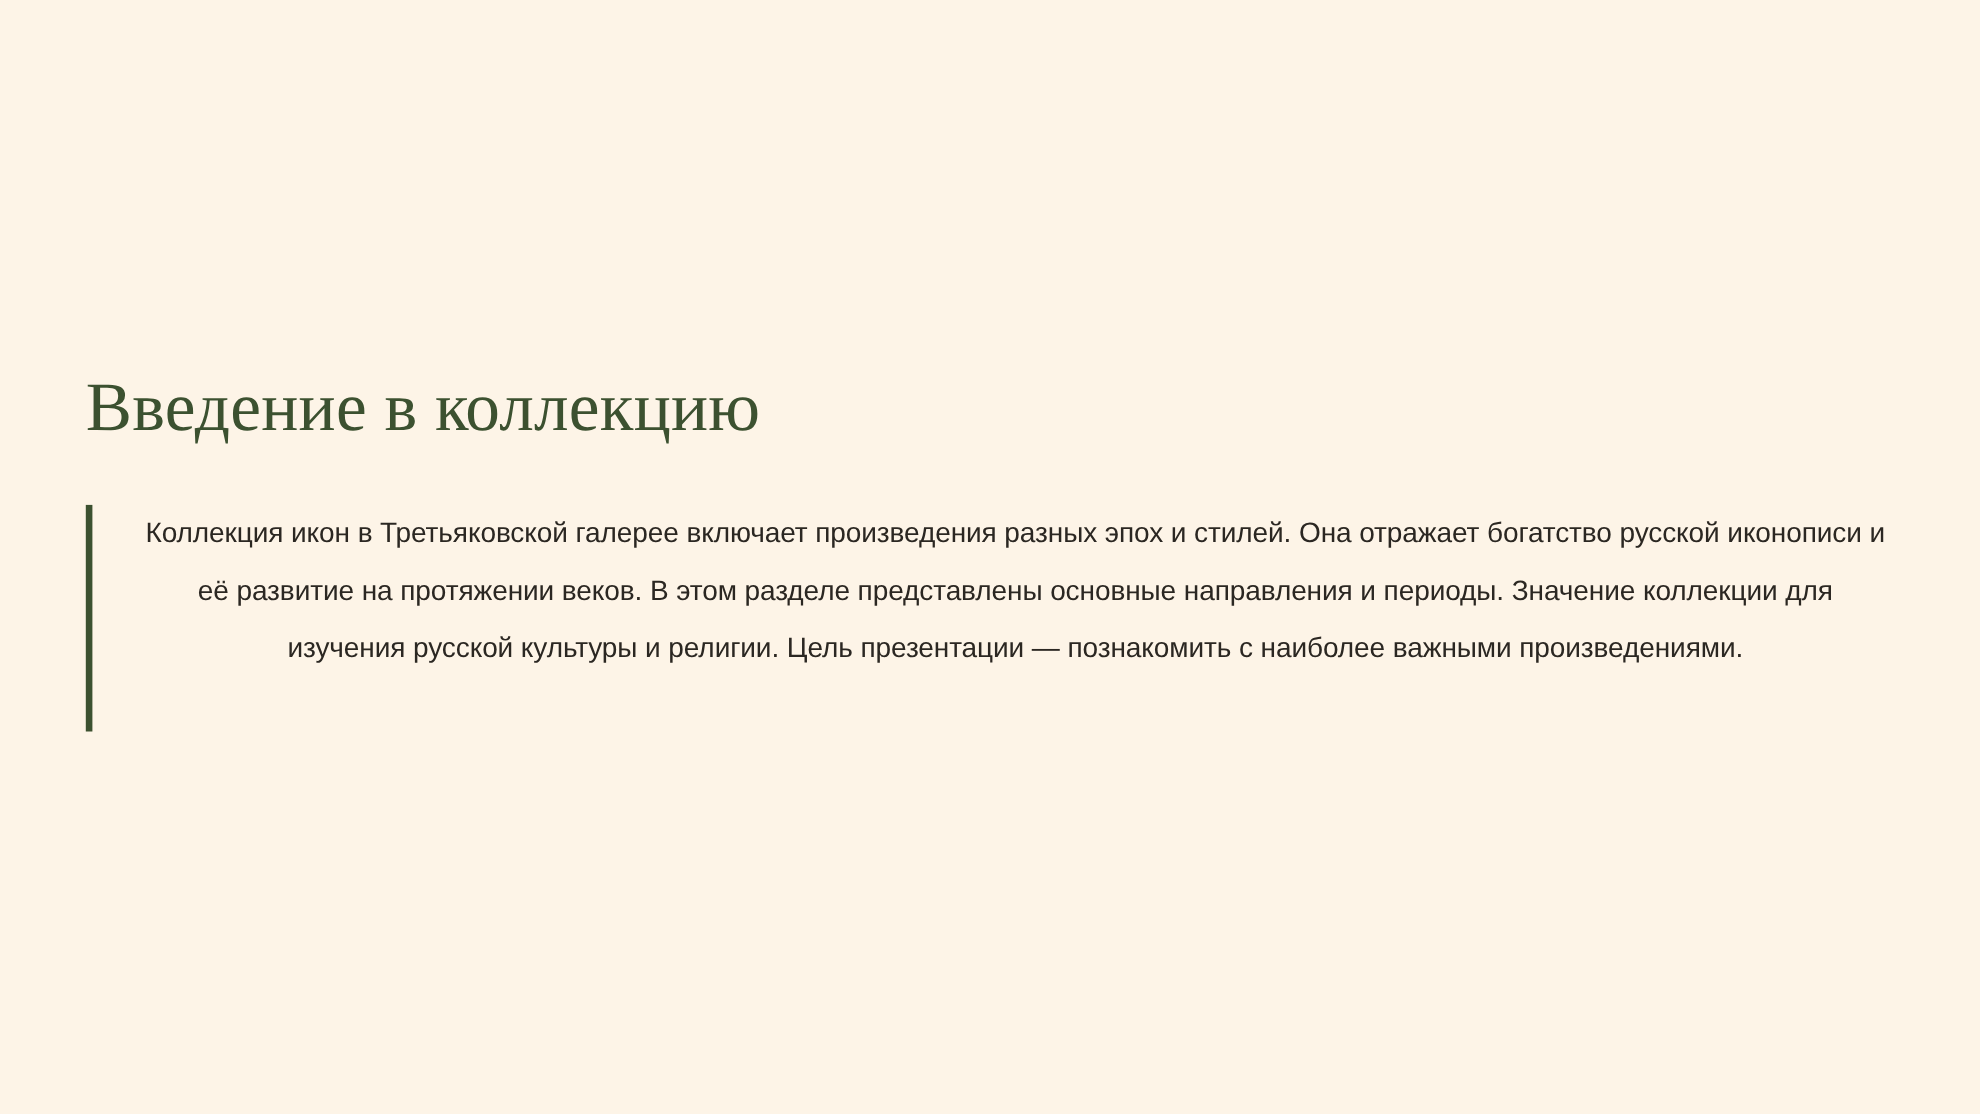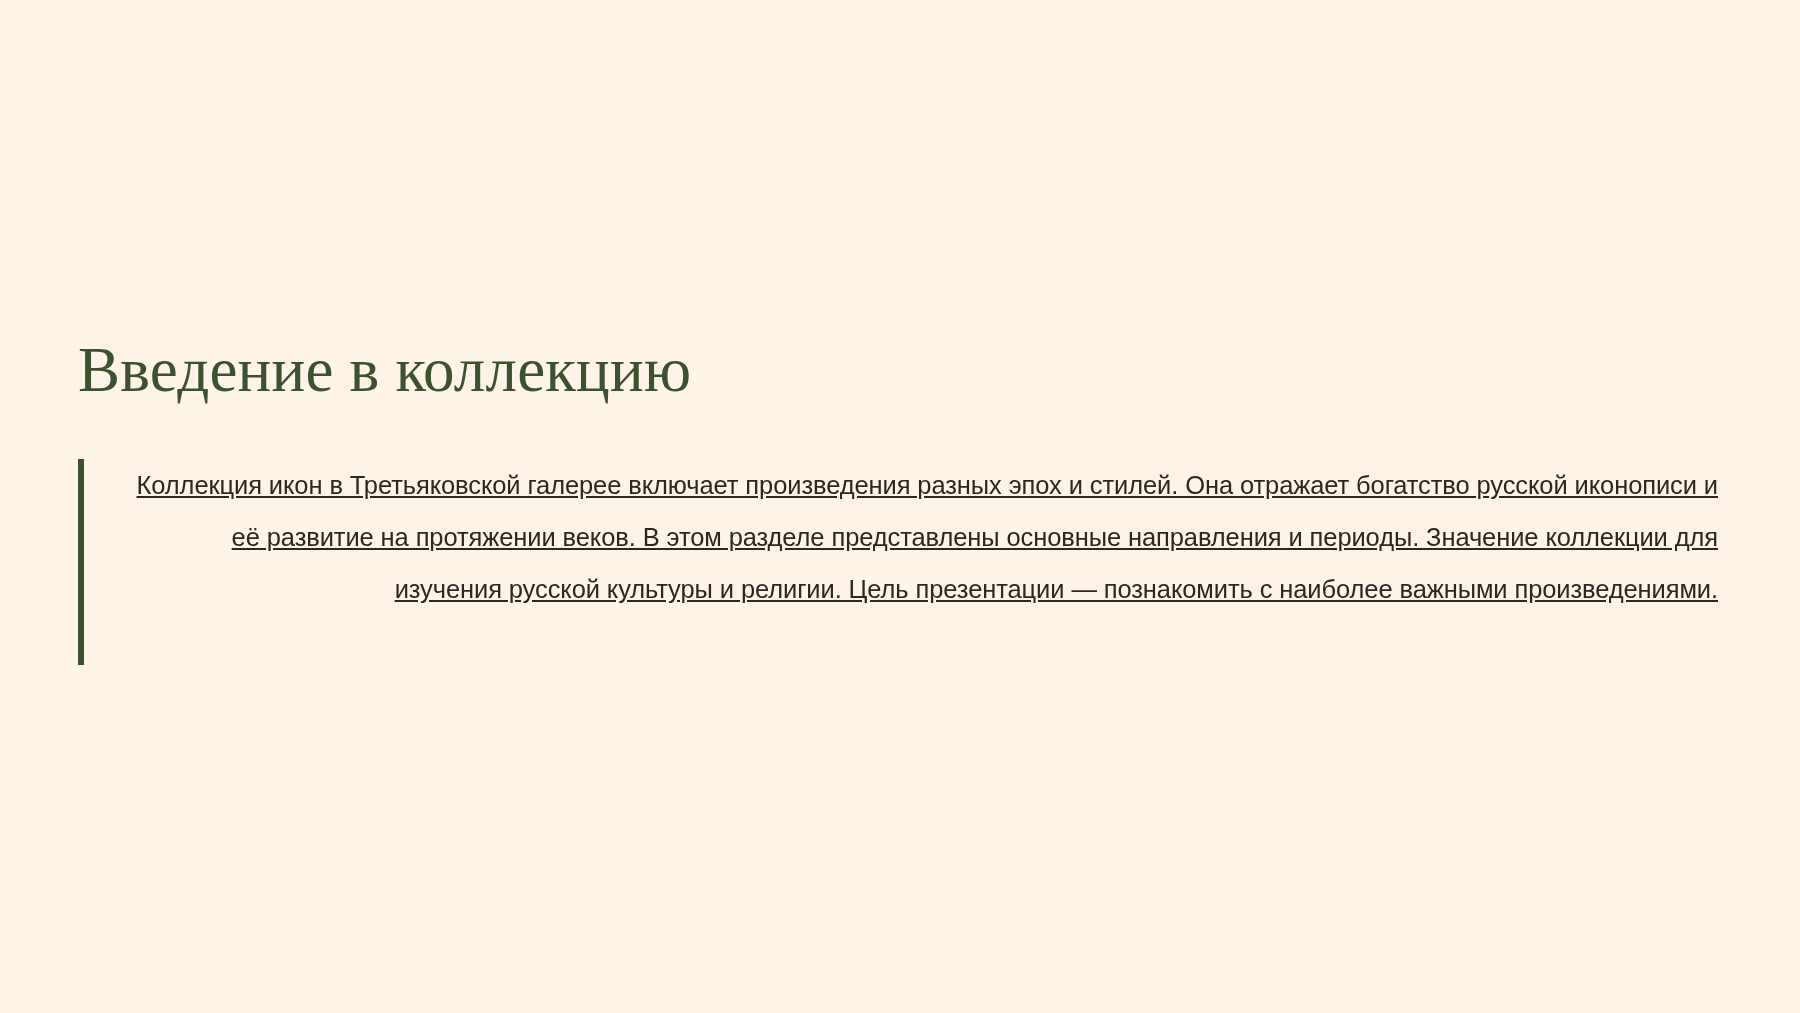--- a/index.html
+++ b/index.html
@@ -63,22 +63,21 @@
   .body-text {
     margin: 0;
     padding: 0;
     font-family: "Liberation Sans", sans-serif;
     font-size: 25.5px;
     line-height: 52px;
     font-weight: 400;
     color: #2B2722;
     letter-spacing: -0.1px;
     max-width: 1595px;
-    text-align: right;
-    text-decoration: underline;
+    text-align: center;
   }
 </style>
 </head>
 <body>
 
 <div class="slide">
 
   <div class="slide-content">
 
     <h1 class="slide-title">Введение в коллекцию</h1>

